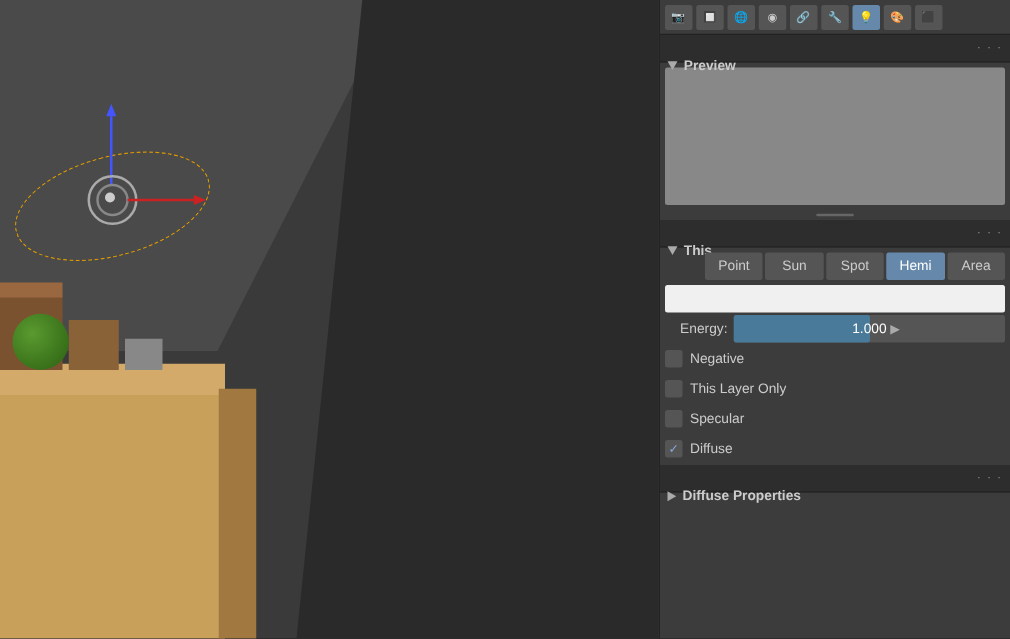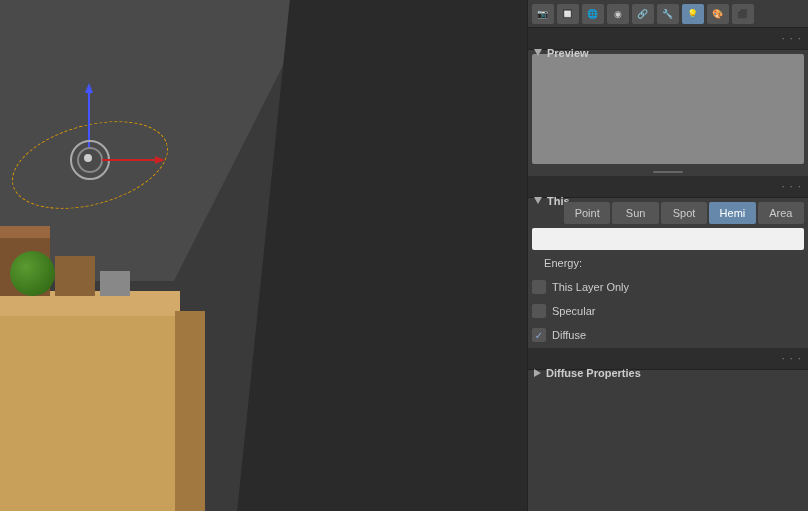--- a/index.html
+++ b/index.html
@@ -521,22 +521,32 @@
       <button class="lamp-btn">Sun</button>
       <button class="lamp-btn">Spot</button>
       <button class="lamp-btn active">Hemi</button>
       <button class="lamp-btn">Area</button>
     </div>
 
     <div class="lamp-color-row"></div>
 
     <div class="lamp-energy-row">
       <span class="energy-label">Energy:</span>
-    </div>
-
+      <div class="energy-slider">
+        <div class="energy-slider-fill"></div>
+        <span class="energy-arrow-left">◀</span>
+        <span class="energy-value">1.000</span>
+        <span class="energy-arrow-right">▶</span>
+      </div>
+    </div>
+
+    <div class="checkbox-row">
+      <div class="cb-box"></div>
+      <span class="cb-label">Negative</span>
+    </div>
 
     <div class="checkbox-row">
       <div class="cb-box"></div>
       <span class="cb-label">This Layer Only</span>
     </div>
 
     <div class="checkbox-row">
       <div class="cb-box"></div>
       <span class="cb-label">Specular</span>
     </div>

